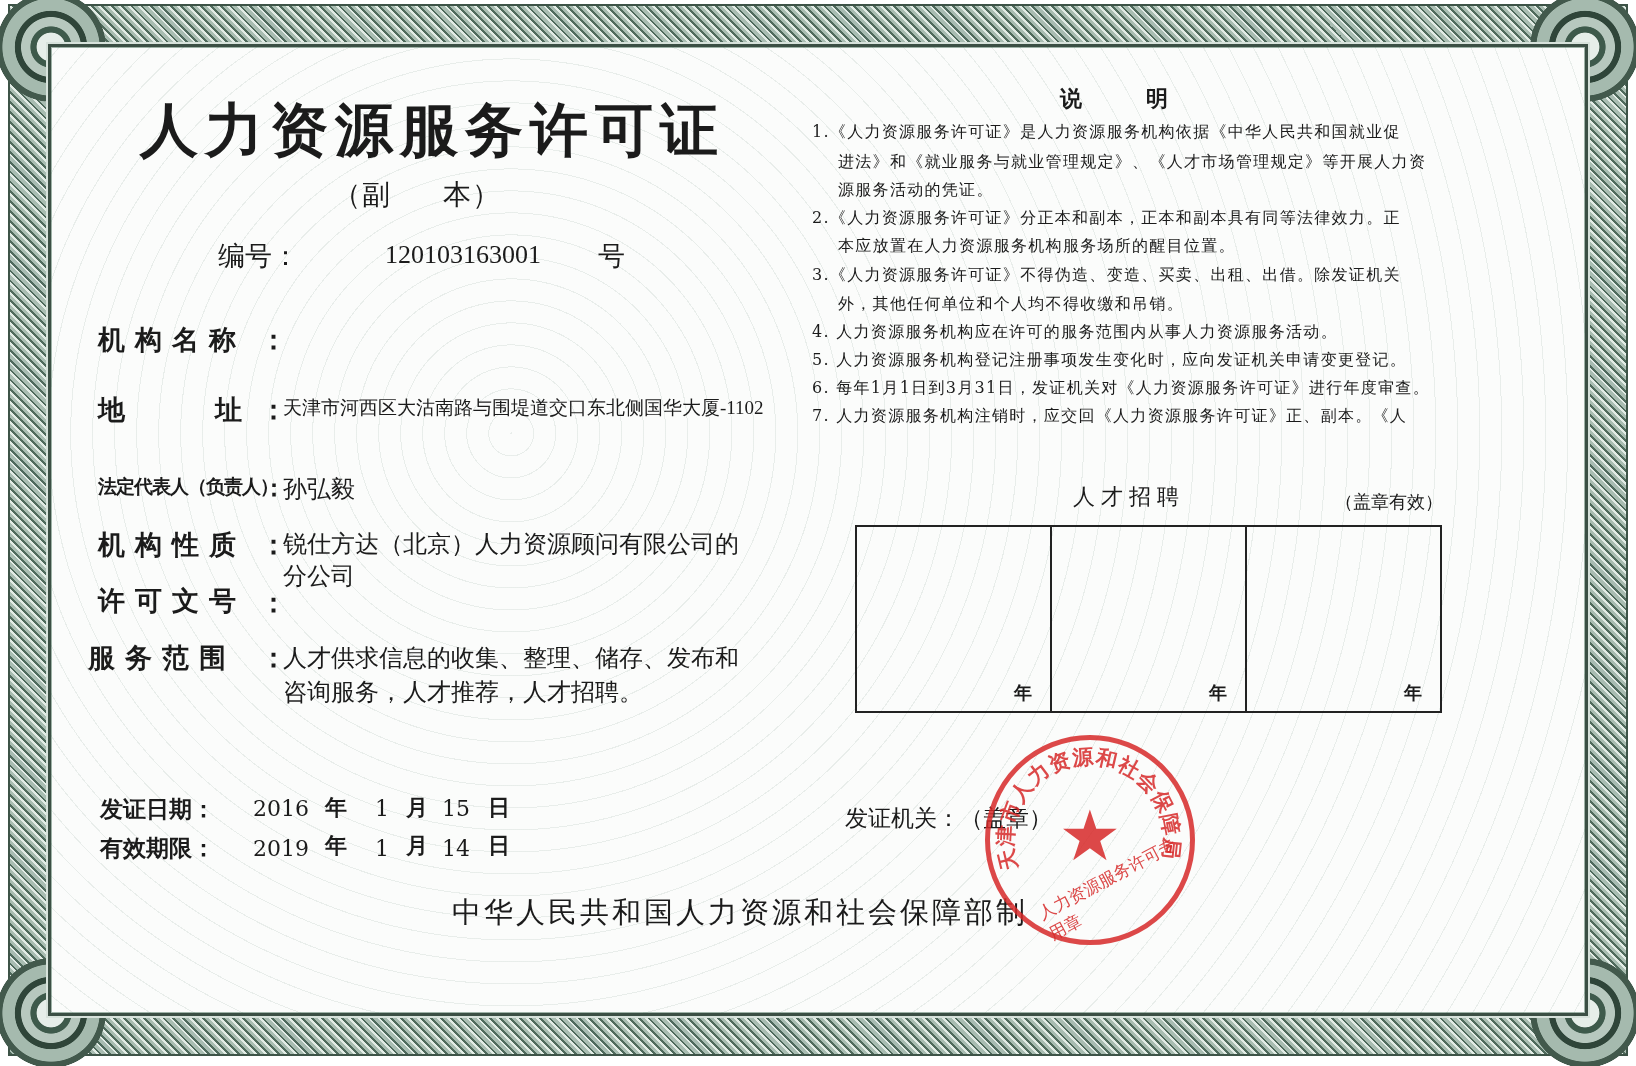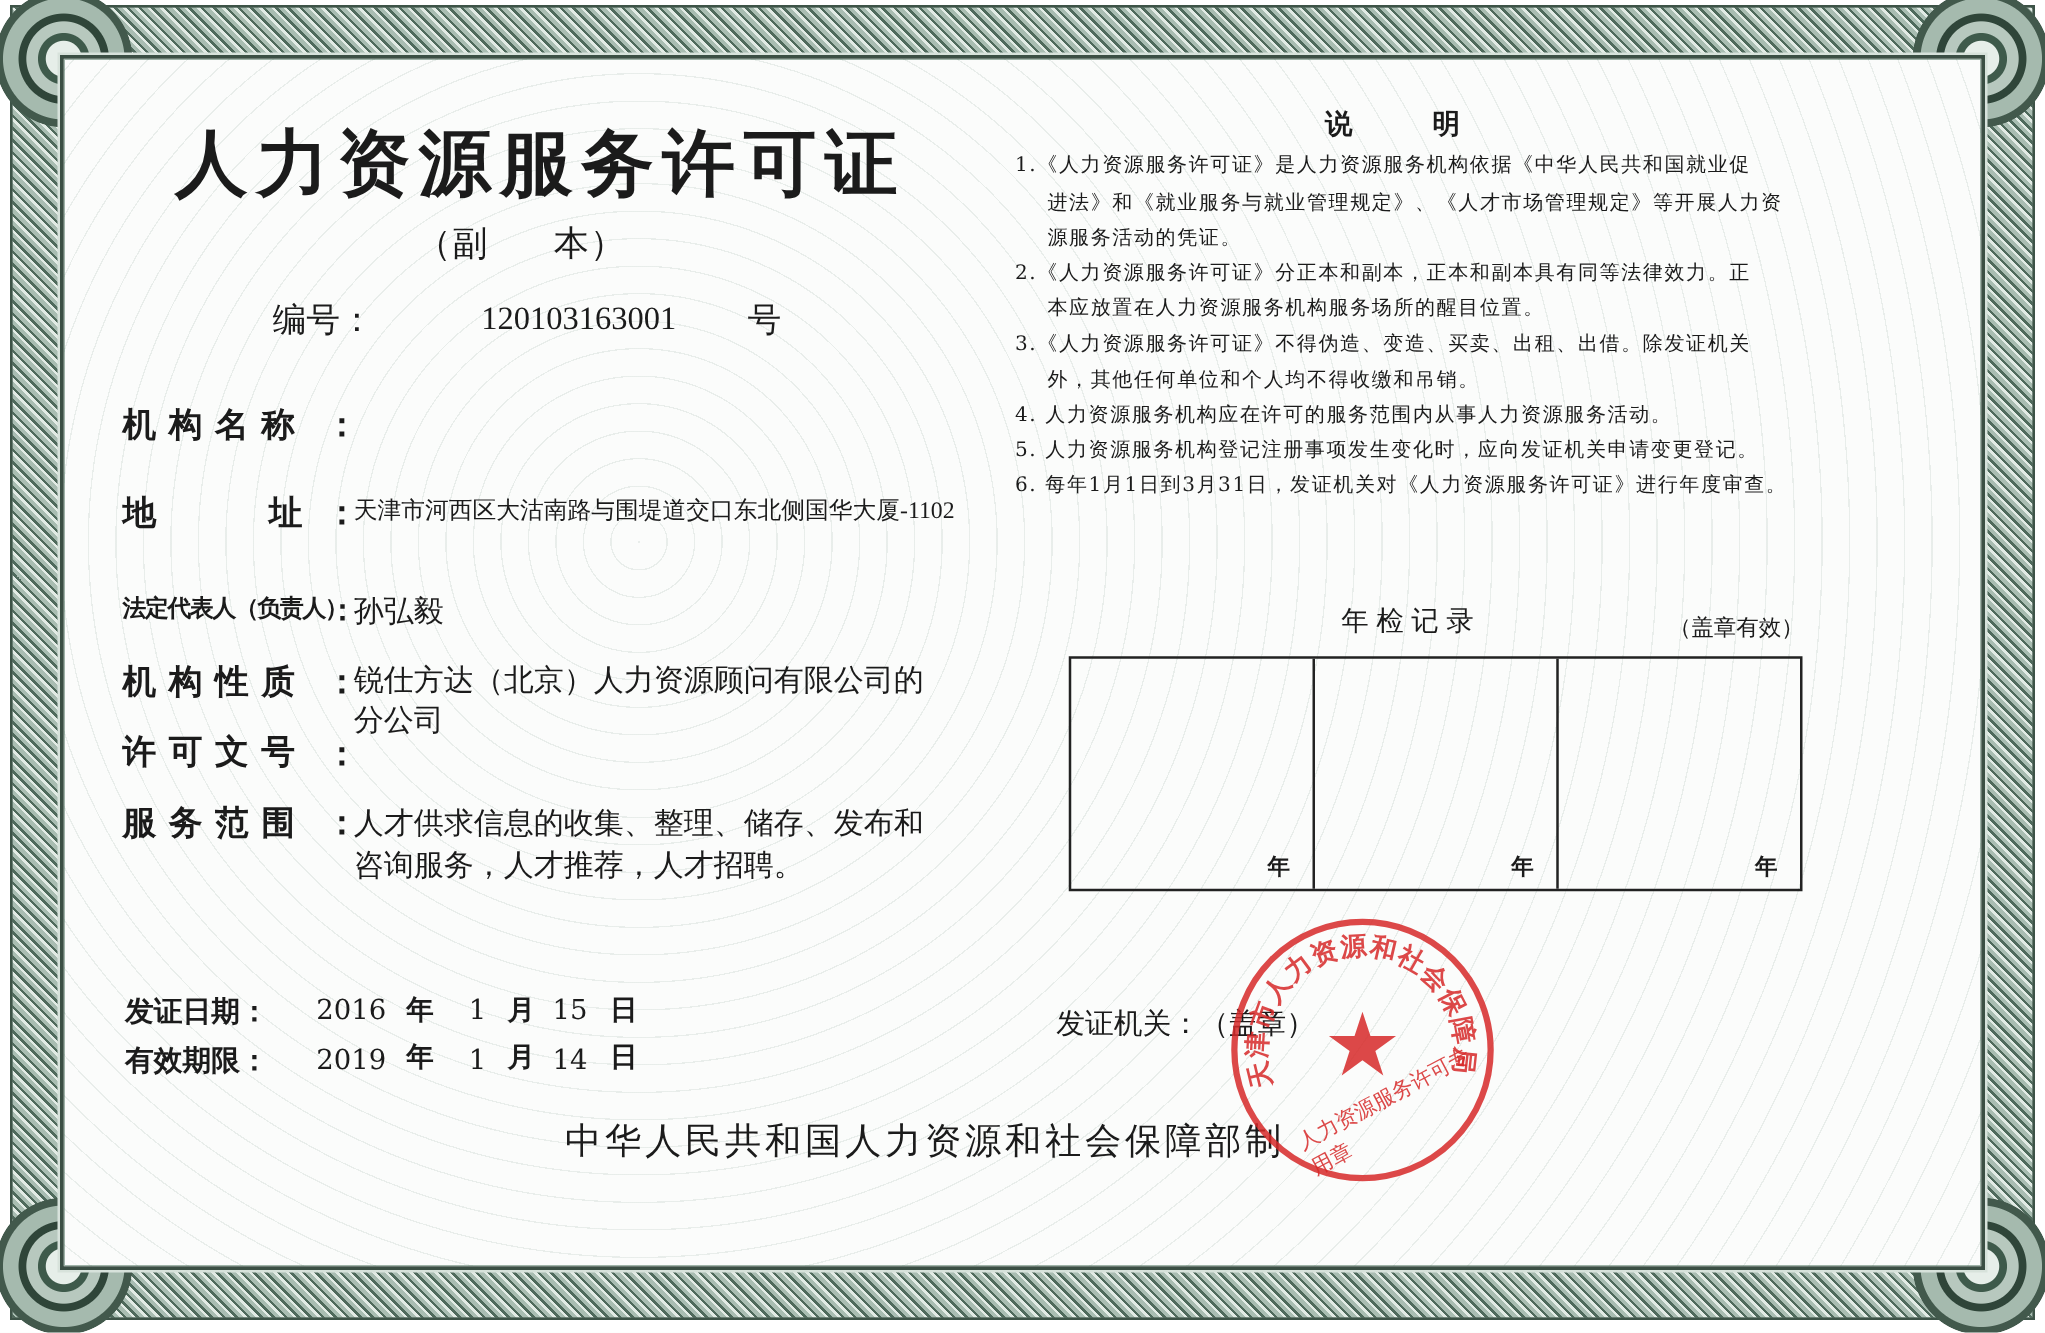--- a/index.html
+++ b/index.html
@@ -85,21 +85,21 @@
   <div class="abs field-value big" style="left:283px;top:473px;">孙弘毅</div>
 
   <div class="abs field-label" style="left:98px;top:527px;">机构性质</div>
   <div class="abs field-label" style="left:260px;top:527px;letter-spacing:0;">：</div>
   <div class="abs field-value big" style="left:283px;top:528px;">锐仕方达（北京）人力资源顾问有限公司的</div>
   <div class="abs field-value big" style="left:283px;top:560px;">分公司</div>
 
   <div class="abs field-label" style="left:98px;top:583px;">许可文号</div>
   <div class="abs field-label" style="left:260px;top:585px;letter-spacing:0;">：</div>
 
-  <div class="abs field-label" style="left:98px;top:640px;text-align:center;">服务范围</div>
+  <div class="abs field-label" style="left:88px;top:640px;text-align:center;">服务范围</div>
   <div class="abs field-label" style="left:260px;top:640px;letter-spacing:0;">：</div>
   <div class="abs field-value big" style="left:283px;top:676px;">咨询服务，人才推荐，人才招聘。</div>
   <div class="abs field-value big" style="left:283px;top:642px;">人才供求信息的收集、整理、储存、发布和</div>
 
   <div class="abs date-label" style="left:100px;top:794px;">发证日期：</div>
   <div class="abs date-part" style="left:253px;top:796px;">2016</div>
   <div class="abs date-unit" style="left:325px;top:793px;">年</div>
   <div class="abs date-part" style="left:375px;top:796px;">1</div>
   <div class="abs date-unit" style="left:406px;top:793px;">月</div>
   <div class="abs date-part" style="left:442px;top:796px;">15</div>
@@ -119,22 +119,23 @@
   <div class="abs note" style="top:122px;">1.《人力资源服务许可证》是人力资源服务机构依据《中华人民共和国就业促</div>
   <div class="abs note-cont" style="top:152px;">进法》和《就业服务与就业管理规定》、《人才市场管理规定》等开展人力资</div>
   <div class="abs note-cont" style="top:180px;">源服务活动的凭证。</div>
   <div class="abs note" style="top:208px;">2.《人力资源服务许可证》分正本和副本，正本和副本具有同等法律效力。正</div>
   <div class="abs note-cont" style="top:236px;">本应放置在人力资源服务机构服务场所的醒目位置。</div>
   <div class="abs note" style="top:265px;">3.《人力资源服务许可证》不得伪造、变造、买卖、出租、出借。除发证机关</div>
   <div class="abs note-cont" style="top:294px;">外，其他任何单位和个人均不得收缴和吊销。</div>
   <div class="abs note" style="top:322px;">4. 人力资源服务机构应在许可的服务范围内从事人力资源服务活动。</div>
   <div class="abs note" style="top:350px;">5. 人力资源服务机构登记注册事项发生变化时，应向发证机关申请变更登记。</div>
   <div class="abs note" style="top:378px;">6. 每年1月1日到3月31日，发证机关对《人力资源服务许可证》进行年度审查。</div>
+  <div class="abs note" style="top:406px;">7. 人力资源服务机构注销时，应交回《人力资源服务许可证》正、副本。《人</div>
 
-  <div class="abs insp-title">年检记录</div>
+  <div class="abs insp-title">人才招聘</div>
   <div class="abs insp-note">（盖章有效）</div>
   <div class="insp-table">
     <div class="insp-cell">
         <span class="insp-year">年</span>
       </div>
     <div class="insp-cell">
         <span class="insp-year">年</span>
       </div>
     <div class="insp-cell">
         <span class="insp-year">年</span>

